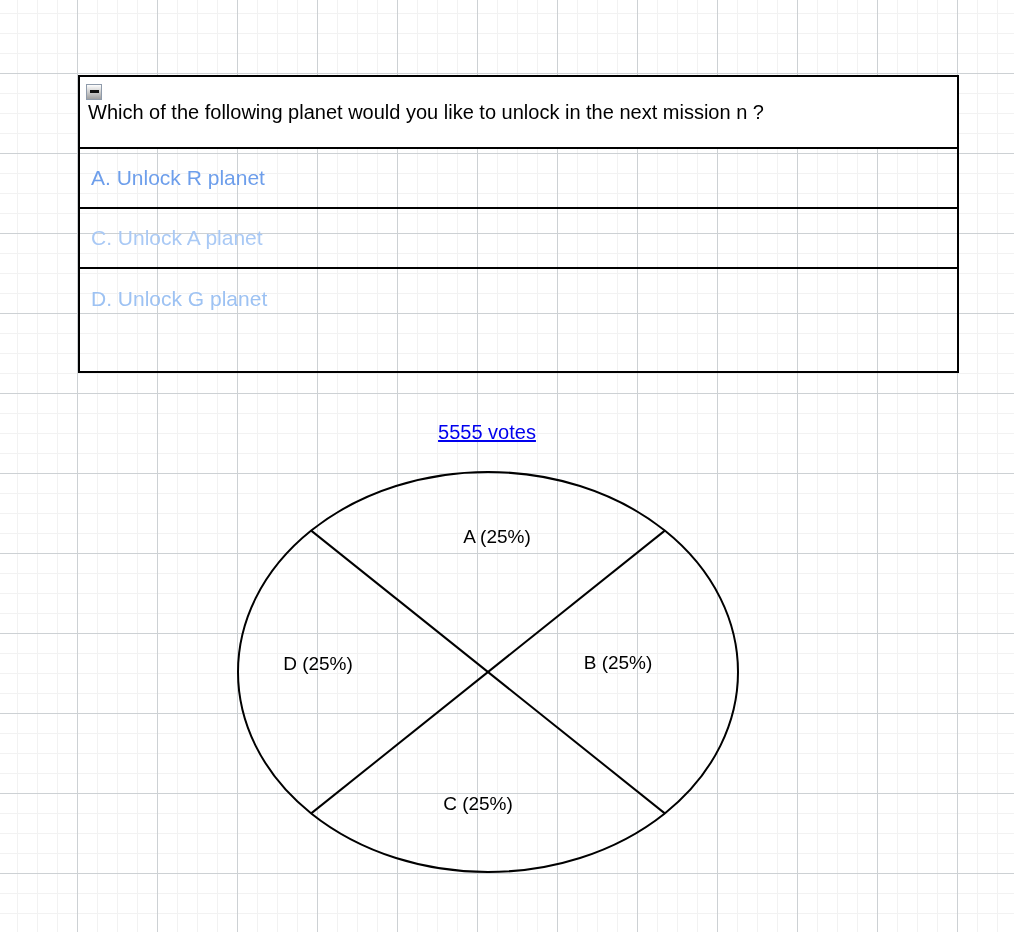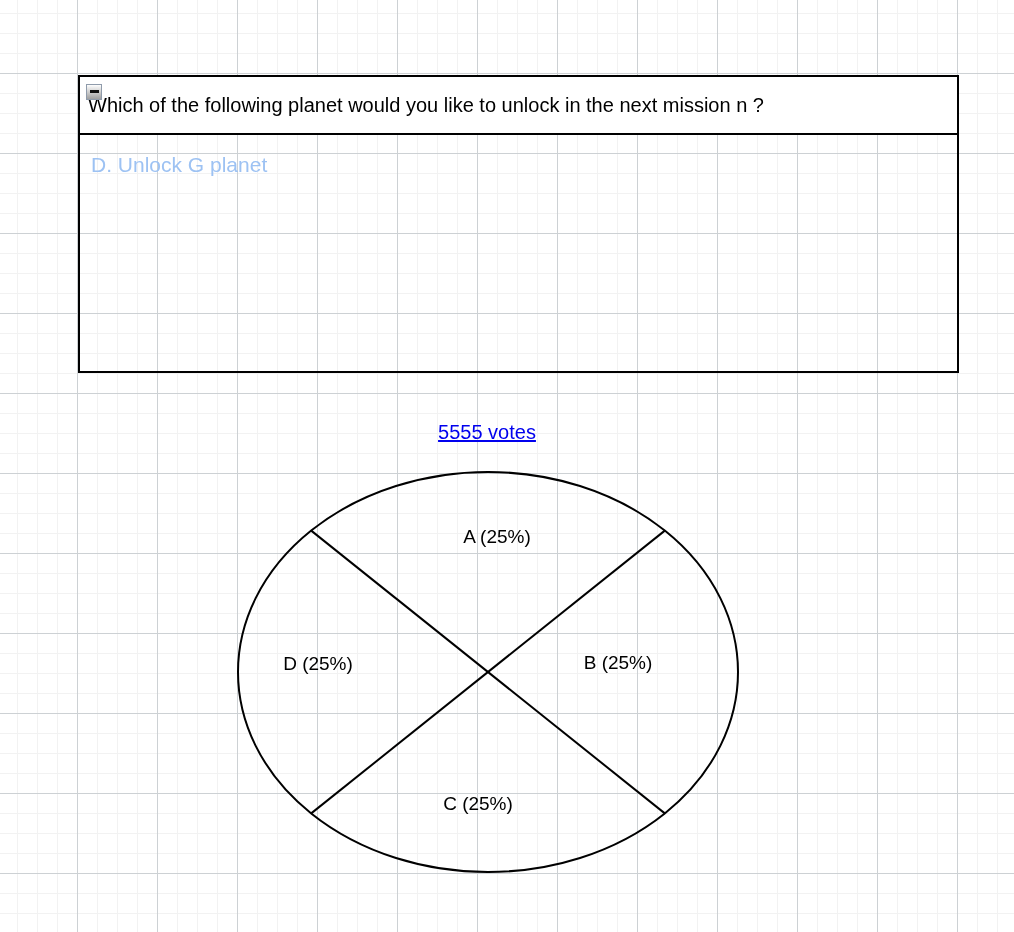--- a/index.html
+++ b/index.html
@@ -15,21 +15,21 @@
     background-size: 80px 80px, 80px 80px, 20px 20px, 20px 20px;
     background-position: 77px 0, 0 73px, 17px 0, 0 13px;
   }
 
   
   .poll-table {
     position: absolute; left: 78px; top: 75px; width: 881px; height: 298px;
     box-sizing: border-box; border: 2px solid #000;
   }
   .poll-header {
-    box-sizing: border-box; height: 58px; background: #ffffff;
+    box-sizing: border-box; height: 72px; background: #ffffff;
     border-bottom: 2px solid #000;
     display: flex; align-items: center;
     padding-left: 8px; padding-right: 6px;
     font-size: 20px; color: #000000; white-space: nowrap;
   }
   .poll-row {
     box-sizing: border-box; height: 60px; background: transparent;
     border-bottom: 2px solid #000;
     display: flex; align-items: center;
     padding-left: 11px; font-size: 21px; white-space: nowrap;
@@ -71,20 +71,26 @@
 <body>
 
 <div class="poll-table">
   <div class="collapse-btn">
     <span class="minus-bar"></span>
   </div>
   <div class="poll-header">
     <span>Which of the following planet would you like to unlock in the next mission n ?</span>
   </div>
   <div class="poll-row">
+    <span style="color: rgb(109, 158, 235);">A. Unlock R planet</span>
+  </div>
+  <div class="poll-row">
+    <span style="color: rgb(169, 201, 245);">C. Unlock A planet</span>
+  </div>
+  <div class="poll-row">
     <span style="color: rgb(157, 194, 243);">D. Unlock G planet</span>
   </div>
 </div>
 
 <a class="votes-link">5555 votes</a>
 
 <svg class="pie-svg" viewBox="0 0 504 404" xmlns="http://www.w3.org/2000/svg">
   <ellipse cx="252" cy="202" rx="250" ry="200" fill="none" stroke="#000" stroke-width="2"></ellipse>
   <line x1="75.2" y1="60.6" x2="428.8" y2="343.4" stroke="#000" stroke-width="2"></line>
   <line x1="428.8" y1="60.6" x2="75.2" y2="343.4" stroke="#000" stroke-width="2"></line>

